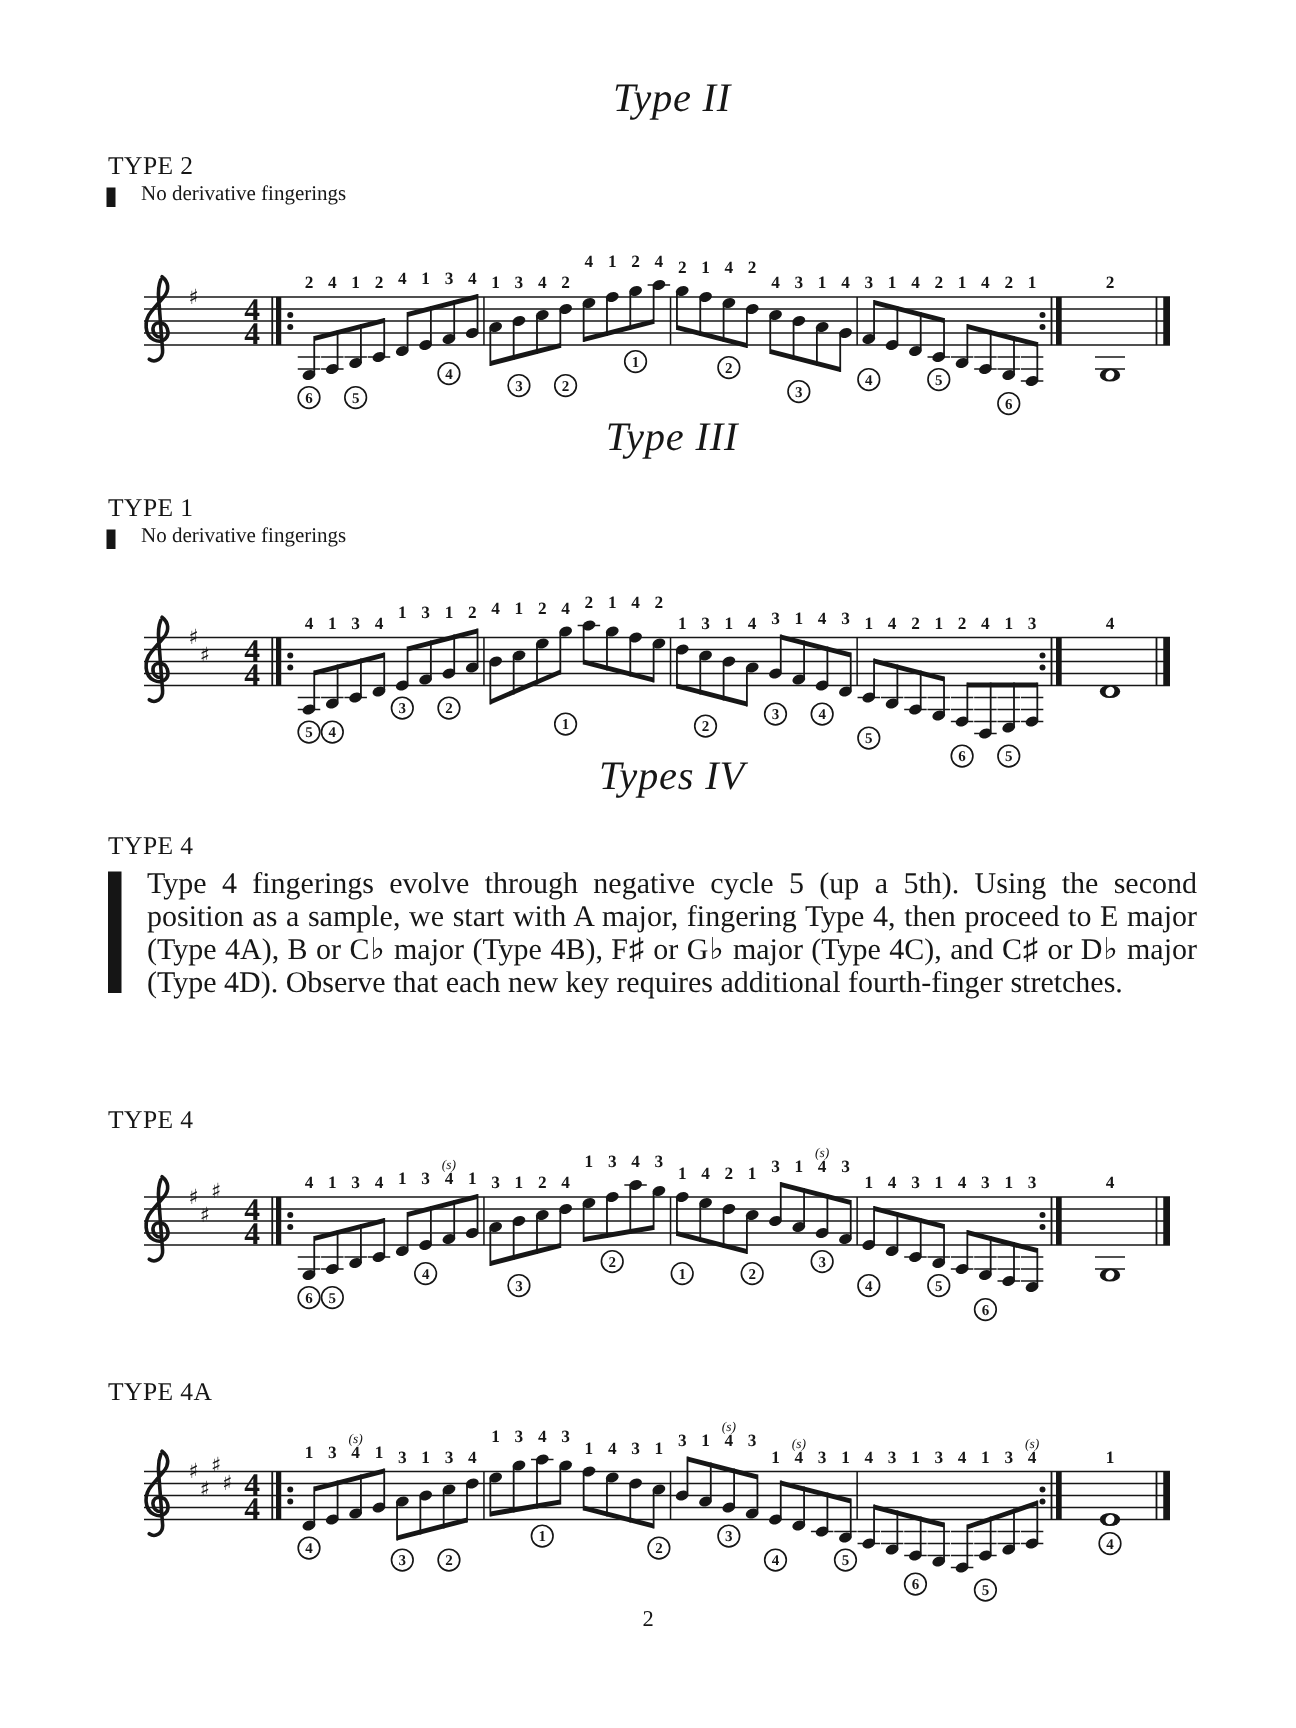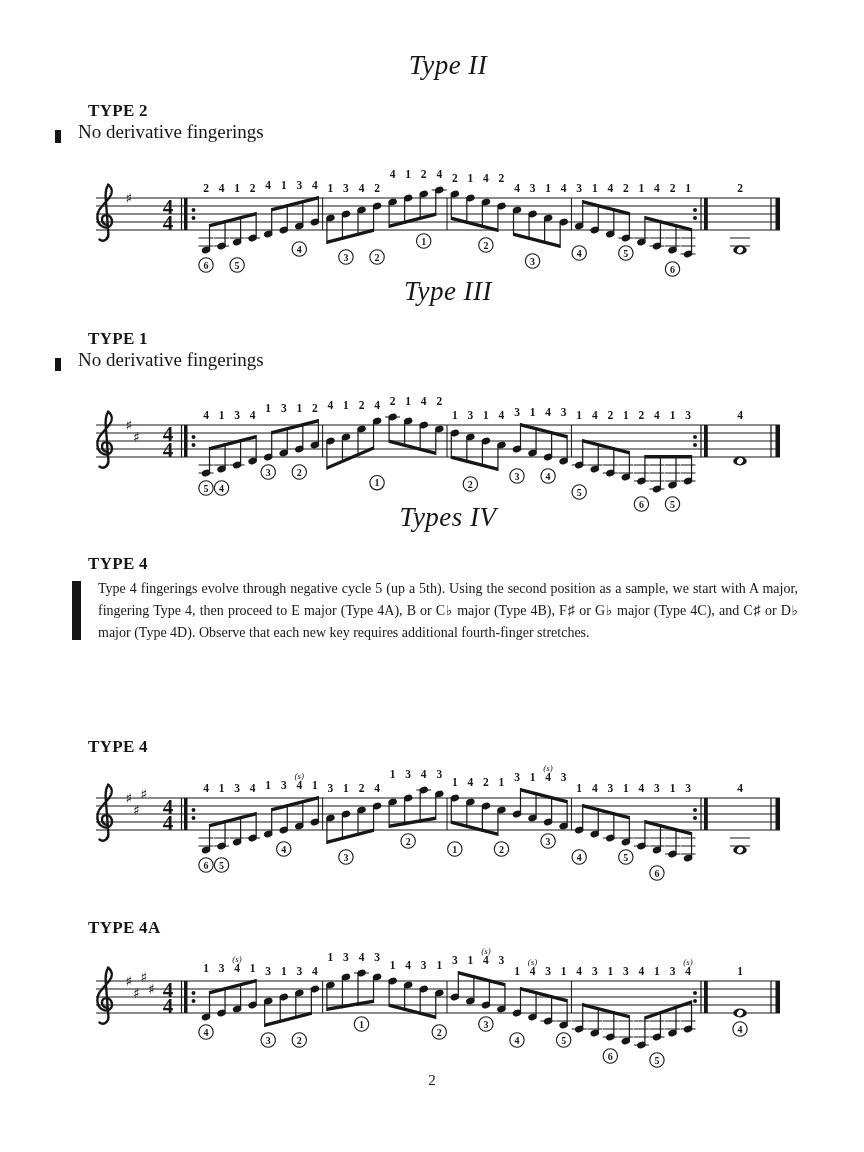--- a/index.html
+++ b/index.html
@@ -6,33 +6,33 @@
   .page{
     position:relative; width:864px; height:1152px; background:#ffffff;
     font-family:"Liberation Serif", "DejaVu Serif", serif; color:#161616;
     margin:0 auto; overflow:hidden;
   }
   .title{
     position:absolute; left:0; width:100%; text-align:center;
     font-style:italic; font-size:27px; letter-spacing:0.5px;margin-left:16px;
   }
   .heading{
-    position:absolute; left:88px; font-weight:bold; font-size:17px; letter-spacing:0.3px;
+    position:absolute; left:72px; font-weight:normal; font-size:17px; letter-spacing:0.3px;
   }
   .bullet-line{
-    position:absolute; left:55px; display:flex; align-items:flex-end; font-size:19px;
+    position:absolute; left:71px; display:flex; align-items:flex-end; font-size:14px;
   }
   .bullet-bar{ width:6px; height:13px; background:#151515; margin-top:4px; }
   .bullet-text{ margin-left:17px; }
   .para{
     position:absolute; left:72px; width:726px; display:flex; align-items:stretch;
   }
   .para-bar{ flex:none; width:9px; background:#151515; margin:3px 0 4px 0; }
   .para p{
-    margin:0 0 0 17px; font-size:14px; line-height:22px; text-align:justify;
+    margin:0 0 0 17px; font-size:20px; line-height:22px; text-align:justify;
   }
   svg.staff{ position:absolute; left:88px; }
   .pagenum{
     position:absolute; left:0; width:100%; top:1072px; text-align:center; font-size:15px;
   }
 </style>
 </head>
 <body>
 
 <div class="page">

